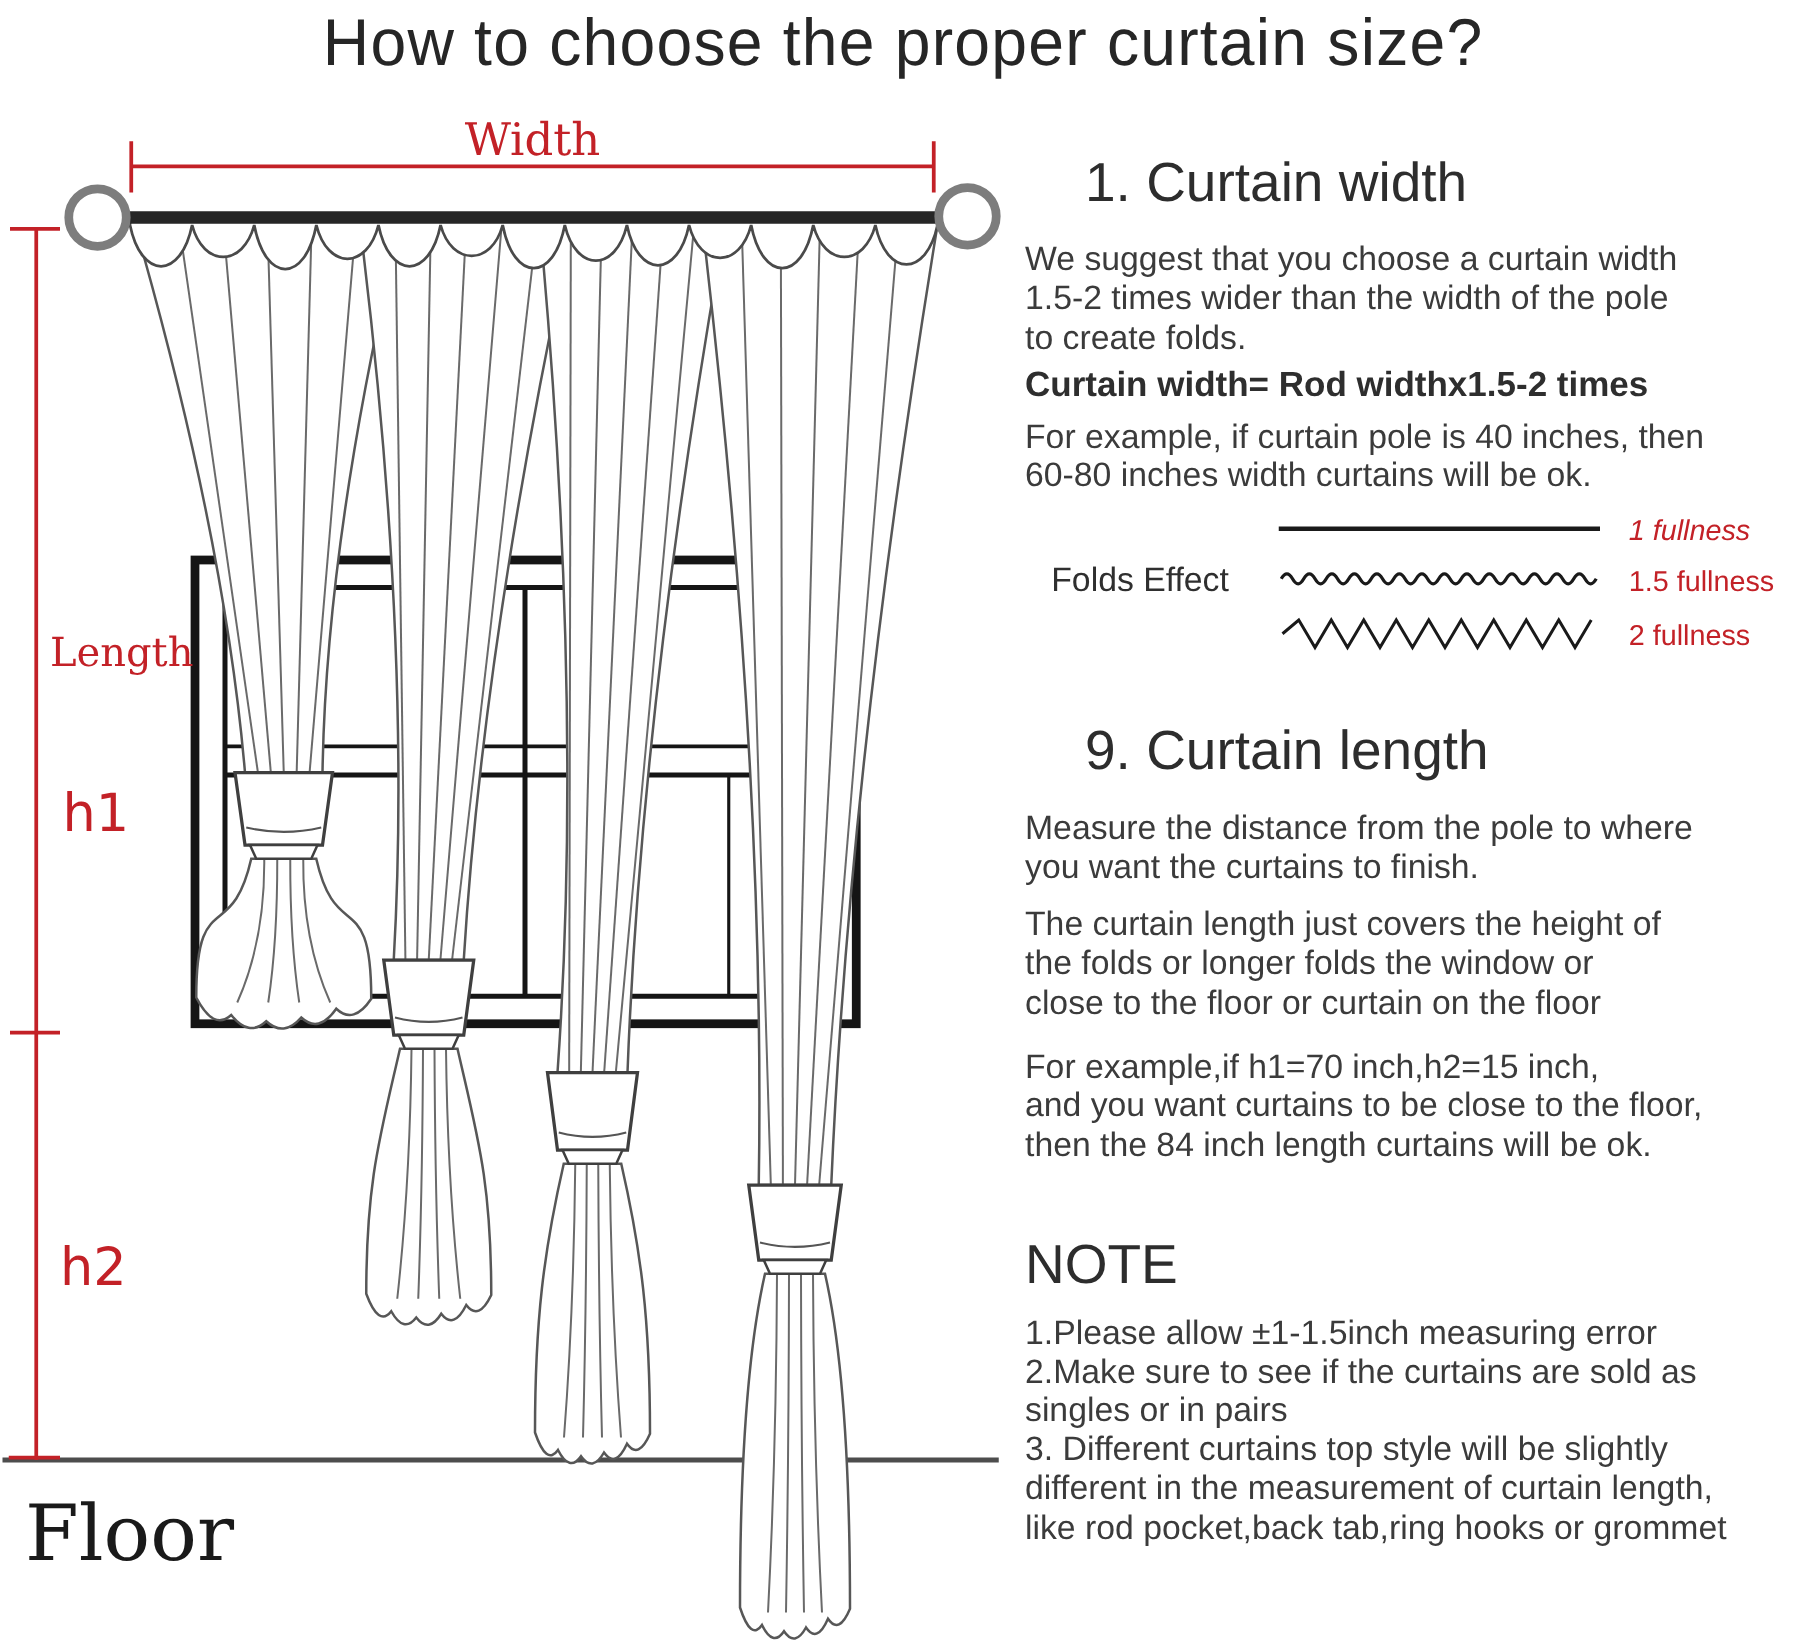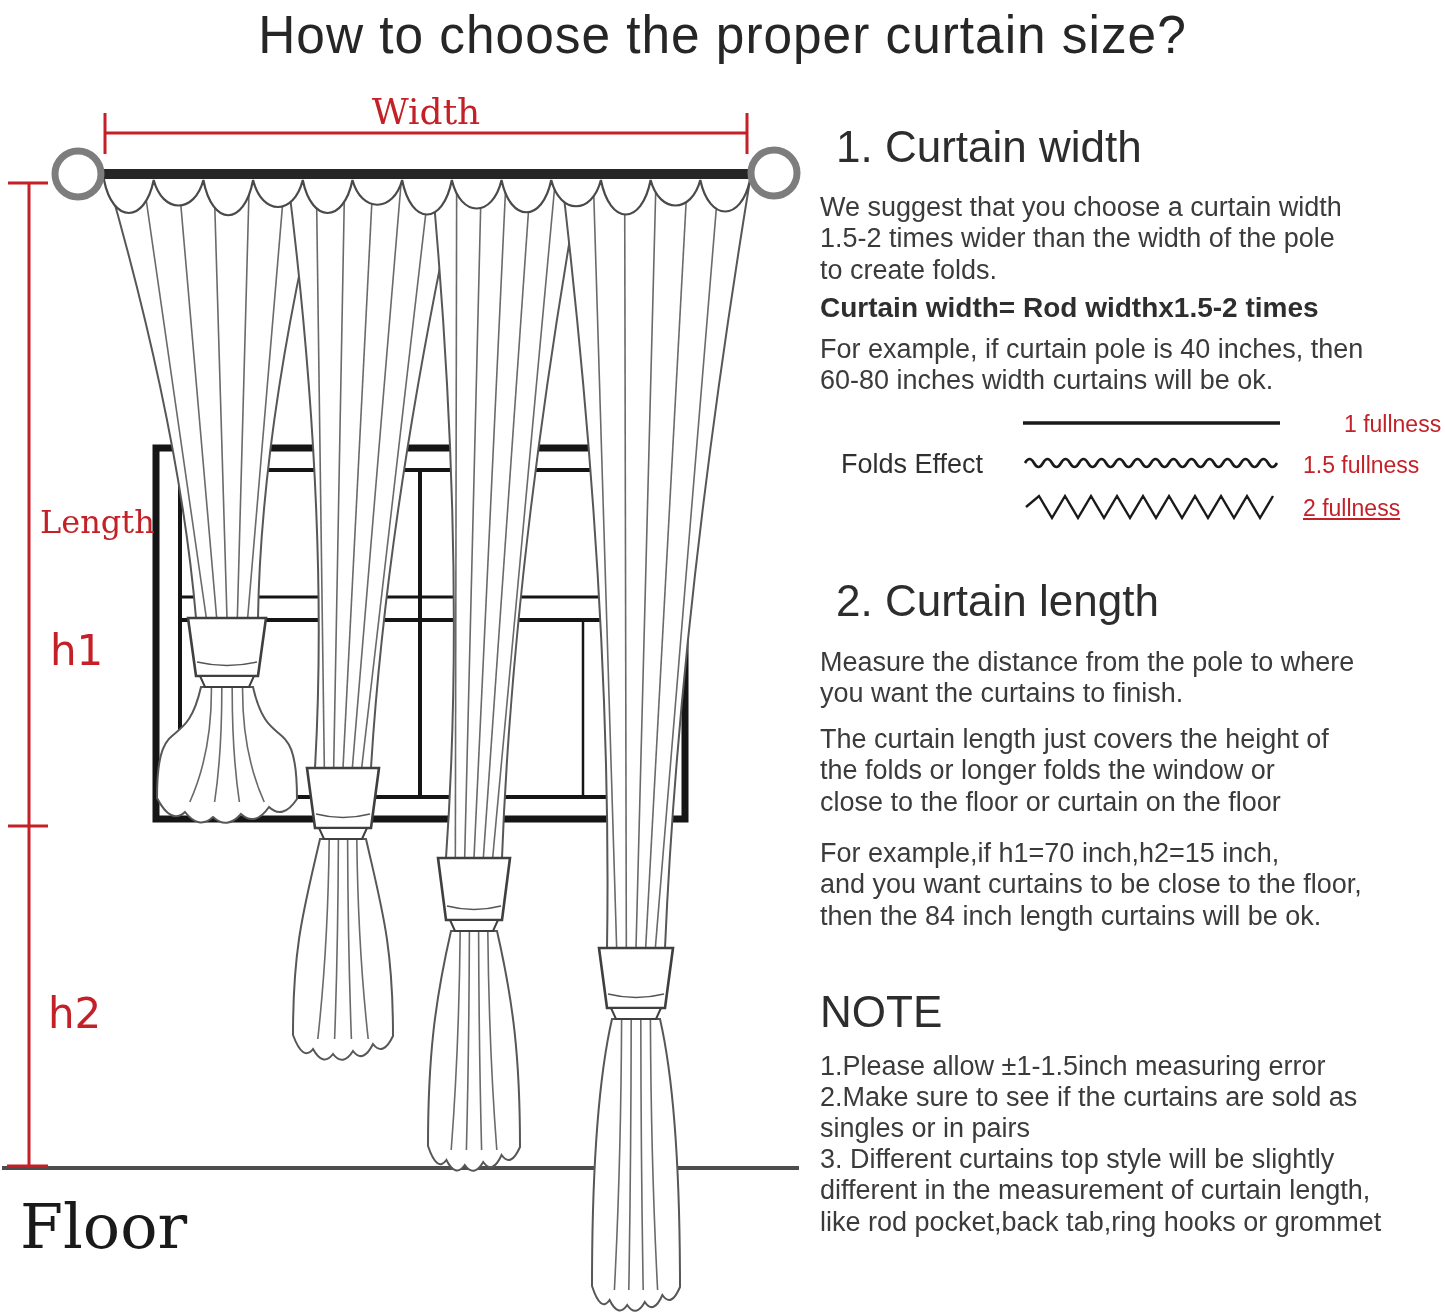--- a/index.html
+++ b/index.html
@@ -1,21 +1,21 @@
 <!DOCTYPE html>
 <html><head>
 <meta charset="utf-8">
 <style>
   html,body{margin:0;padding:0;background:#ffffff;}
   body{width:1445px;height:1314px;position:relative;overflow:hidden;
        font-family:"Liberation Sans",sans-serif;color:#3a3a3a;}
   .abs{position:absolute;}
   #title{left:0;right:0;top:4px;text-align:center;font-size:53px;letter-spacing:1px;
          color:#262626;transform:scaleX(0.97);}
-  .h2head{left:800px;padding-left:36px;font-size:44px;color:#2d2d2d;line-height:50px;white-space:pre;}
+  .h2head{left:832px;padding-left:36px;font-size:44px;color:#2d2d2d;line-height:50px;white-space:pre;}
   .notehead{left:820px;font-size:44px;color:#2d2d2d;line-height:50px;white-space:pre;}
   .para{left:820px;width:648px;font-size:27px;line-height:31.4px;white-space:pre-line;color:#3b3b3b;}
   .bold{font-weight:normal;}
   .formula{left:820px;width:648px;font-size:28px;font-weight:bold;color:#2e2e2e;white-space:pre;}
   .redlabel{color:#c32127;font-size:23px;line-height:26px;white-space:pre;}
   #folds-label{left:841px;top:449px;font-size:27px;color:#2f2f2f;white-space:pre;}
   svg text{font-family:"DejaVu Serif",serif;}
   text.sanslbl{font-family:"DejaVu Sans",sans-serif;}
   .redstroke{stroke:#c32127;stroke-width:3;fill:none;}
 </style>
@@ -125,25 +125,25 @@
 <div class="abs formula" style="top:292px;">Curtain width= Rod widthx1.5-2 times</div>
 <div class="abs para" style="top:334px;">For example, if curtain pole is 40 inches, then
 60-80 inches width curtains will be ok.</div>
 
 <div id="folds-label" class="abs">Folds Effect</div>
 <svg class="abs" style="left:820px;top:405px;" width="600" height="125" viewBox="0 0 600 125">
   <line x1="203" y1="18" x2="460" y2="18" stroke="#1a1a1a" stroke-width="3.5"></line>
   <path id="wavy" fill="none" stroke="#1a1a1a" stroke-width="2.6" d="M 205 58 q 4.5 -8 9 0 q 4.5 8 9 0 q 4.5 -8 9 0 q 4.5 8 9 0 q 4.5 -8 9 0 q 4.5 8 9 0 q 4.5 -8 9 0 q 4.5 8 9 0 q 4.5 -8 9 0 q 4.5 8 9 0 q 4.5 -8 9 0 q 4.5 8 9 0 q 4.5 -8 9 0 q 4.5 8 9 0 q 4.5 -8 9 0 q 4.5 8 9 0 q 4.5 -8 9 0 q 4.5 8 9 0 q 4.5 -8 9 0 q 4.5 8 9 0 q 4.5 -8 9 0 q 4.5 8 9 0 q 4.5 -8 9 0 q 4.5 8 9 0 q 4.5 -8 9 0 q 4.5 8 9 0 q 4.5 -8 9 0 q 4.5 8 9 0"></path>
   <path id="zigzag" fill="none" stroke="#1a1a1a" stroke-width="2.4" stroke-linejoin="miter" d="M 206 102 L 219 91 L 232 113 L 245 91 L 258 113 L 271 91 L 284 113 L 297 91 L 310 113 L 323 91 L 336 113 L 349 91 L 362 113 L 375 91 L 388 113 L 401 91 L 414 113 L 427 91 L 440 113 L 453 91"></path>
 </svg>
-<div class="abs redlabel" style="left:1344px;top:411px;">1 fullness</div>
+<div class="abs redlabel" style="left:1303px;top:411px;font-style:italic;">1 fullness</div>
 <div class="abs redlabel" style="left:1303px;top:452px;">1.5 fullness</div>
-<div class="abs redlabel" style="left:1303px;top:495px;text-decoration:underline;">2 fullness</div>
+<div class="abs redlabel" style="left:1303px;top:495px;">2 fullness</div>
 
-<div class="abs h2head" style="top:576px;">2. Curtain length</div>
+<div class="abs h2head" style="top:576px;">9. Curtain length</div>
 <div class="abs para" style="top:647px;">Measure the distance from the pole to where
 you want the curtains to finish.</div>
 <div class="abs para" style="top:724px;"><span>The curtain length just covers the height of
 the folds </span><span class="bold">or</span><span> longer folds the window </span><span class="bold">or</span><span>
 close to the floor </span><span class="bold">or</span><span> curtain on the floor</span></div>
 <div class="abs para" style="top:838px;">For example,if h1=70 inch,h2=15 inch,
 and you want curtains to be close to the floor,
 then the 84 inch length curtains will be ok.</div>
 
 <div class="abs notehead" style="top:987px;text-align:right;">NOTE</div>

